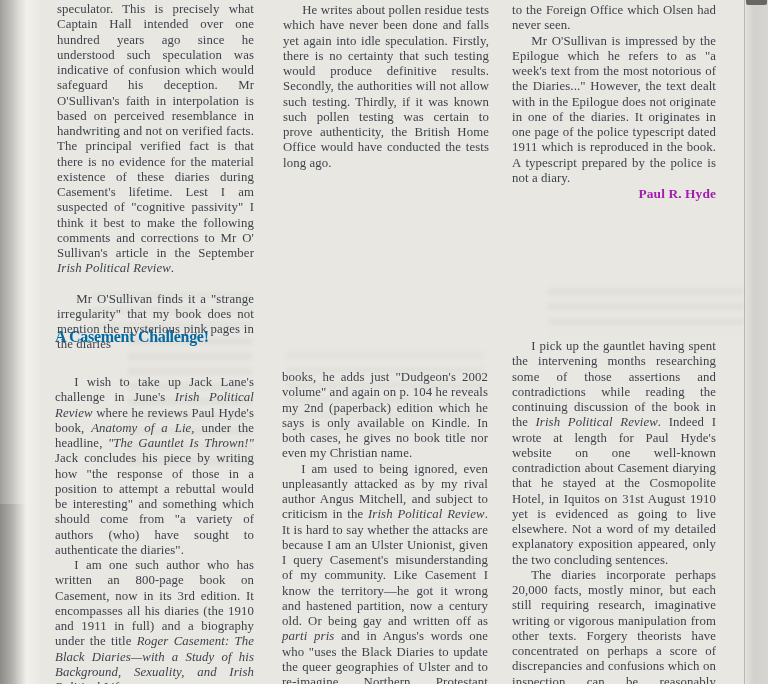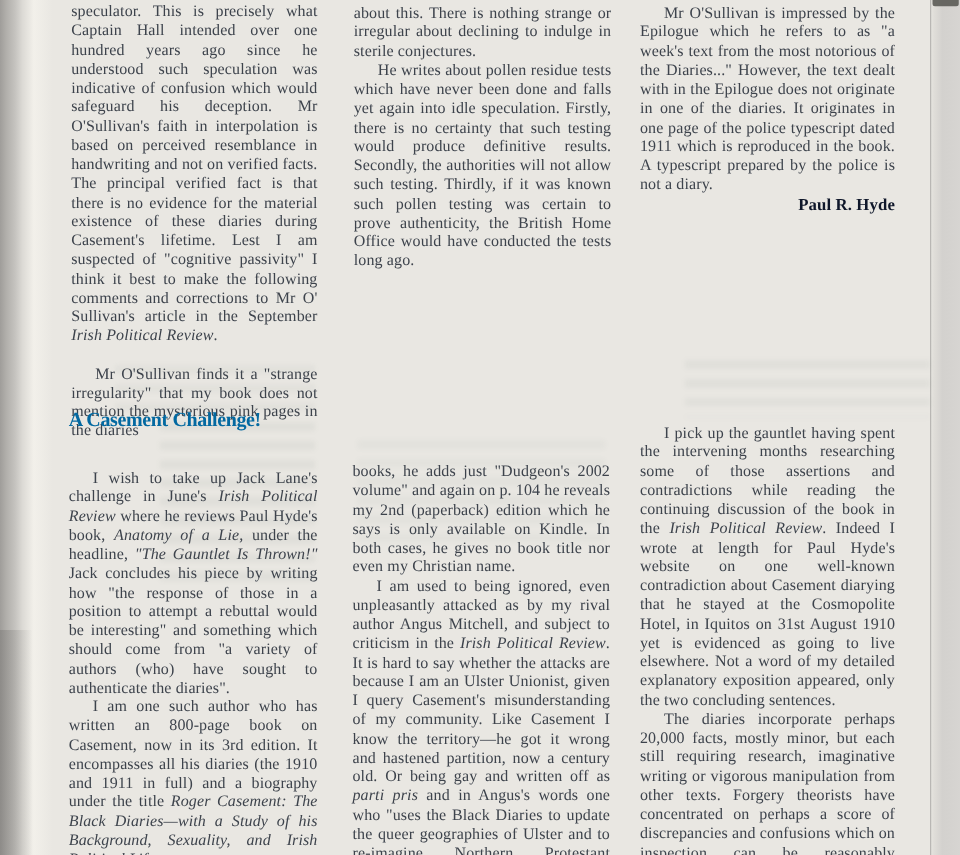--- a/index.html
+++ b/index.html
@@ -48,21 +48,21 @@
     line-height:15.25px;
     letter-spacing:.1px;
   }
   .col p{margin:0;padding:0;}
   p.ind{text-indent:1.5em;}
   p.gap{margin-top:15px;}
   em{}
   .col-t1{left:57px;top:2px;width:197px;}
   .col-t2{left:283px;top:3px;width:206px;}
   .col-t3{left:512px;top:3px;width:204px;}
-  .byline{margin-top:15px;text-align:right;font-weight:bold;font-size:13.4px;color:#0f172a;}
+  .byline{margin-top:15px;text-align:right;font-weight:bold;font-size:13.4px;color:#a21caf;}
   .headline{
     position:absolute;left:55px;top:328px;margin:0;
     font-family:Liberation Serif, serif;
     font-size:16px;font-weight:700;letter-spacing:-.3px;
     color:#0369a1;
   }
   .col-b1{left:55px;top:375px;width:199px;}
   .col-b2{left:282px;top:370px;width:206px;}
   .col-b3{left:512px;top:339px;width:204px;}
 </style>
@@ -81,24 +81,24 @@
   <div class="ghost g2"></div>
   <div class="ghost g3"></div>
   <div class="ghost g4"></div>
 
   <section>
     <div class="col col-t1">
       <p>speculator. This is precisely what Captain Hall intended over one hundred years ago since he understood such speculation was indicative of confusion which would safeguard his deception. Mr O'Sullivan's faith in interpolation is based on perceived resemblance in handwriting and not on verified facts. The principal verified fact is that there is no evidence for the material existence of these diaries during Casement's lifetime. Lest I am suspected of "cognitive passivity" I think it best to make the following comments and corrections to Mr O' Sullivan's article in the September <em>Irish Political Review</em>.</p>
       <p class="ind gap">Mr O'Sullivan finds it a "strange irregularity" that my book does not mention the mysterious pink pages in the diaries</p>
     </div>
     <div class="col col-t2">
-      <p>about this. There is nothing strange or irregular about declining to indulge in sterile conjectures.</p>
       <p class="ind">He writes about pollen residue tests which have never been done and falls yet again into idle speculation. Firstly, there is no certainty that such testing would produce definitive results. Secondly, the authorities will not allow such testing. Thirdly, if it was known such pollen testing was certain to prove authenticity, the British Home Office would have conducted the tests long ago.</p>
     </div>
     <div class="col col-t3">
+      <p>to the Foreign Office which Olsen had never seen.</p>
       <p class="ind">Mr O'Sullivan is impressed by the Epilogue which he refers to as "a week's text from the most notorious of the Diaries..." However, the text dealt with in the Epilogue does not originate in one of the diaries. It originates in one page of the police typescript dated 1911 which is reproduced in the book. A typescript prepared by the police is not a diary.</p>
       <p class="byline">Paul R. Hyde</p>
     </div>
   </section>
 
   <section>
     <h1 class="headline">A Casement Challenge!</h1>
     <div class="col col-b1">
       <p class="ind">I wish to take up Jack Lane's challenge in June's <em>Irish Political Review</em> where he reviews Paul Hyde's book, <em>Anatomy of a Lie,</em> under the headline, <em>"The Gauntlet Is Thrown!"</em> Jack concludes his piece by writing how "the response of those in a position to attempt a rebuttal would be interesting" and something which should come from "a variety of authors (who) have sought to authenticate the diaries".</p>
       <p class="ind">I am one such author who has written an 800-page book on Casement, now in its 3rd edition. It encompasses all his diaries (the 1910 and 1911 in full) and a biography under the title <em>Roger Casement: The Black Diaries—with a Study of his Background, Sexuality, and Irish Political Life.</em></p>

